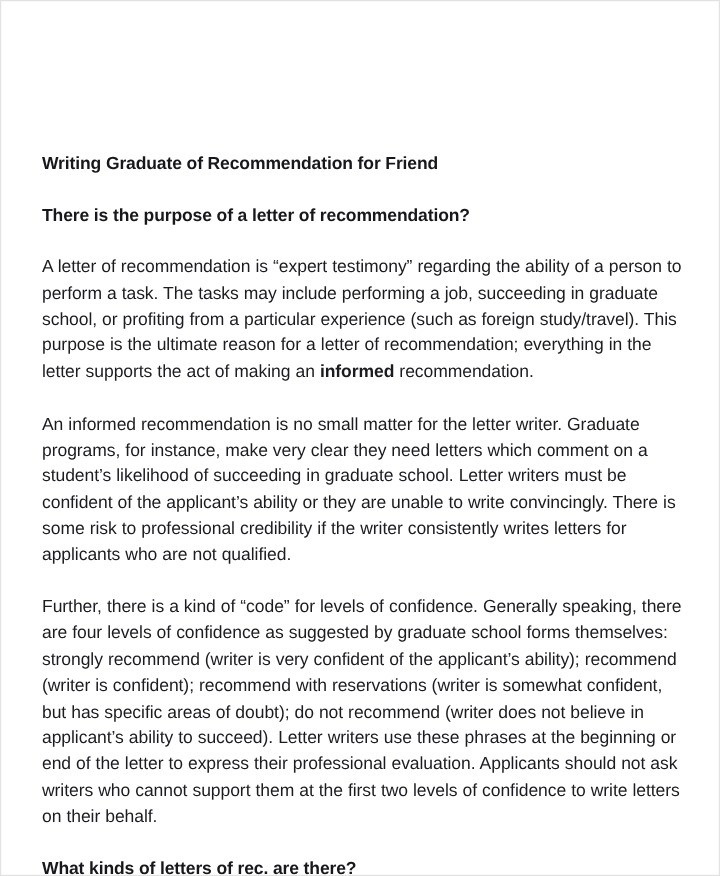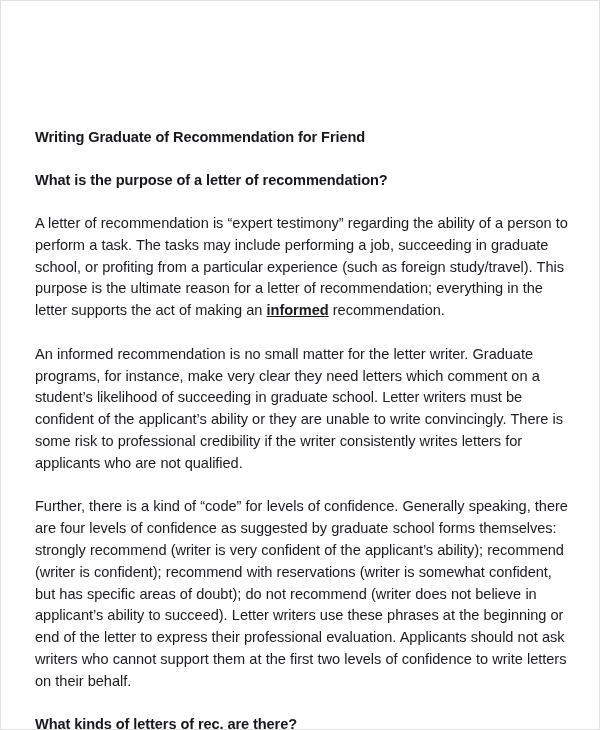--- a/index.html
+++ b/index.html
@@ -53,42 +53,41 @@
     text-align: left;
     word-spacing: 0.2px;
   }
 
   .para:last-child {
     margin-bottom: 0;
   }
 
   .para b {
     font-weight: bold;
-    text-decoration: underline;
   }
 
   .section-heading {
     font-size: 14.6px;
     font-weight: bold;
     line-height: 21.5px;
     letter-spacing: -0.1px;
     margin: 0;
     color: #18181c;
     white-space: nowrap;
   }
 </style>
 </head>
 <body>
 
 <div class="page">
   <div class="doc-body">
 
     <div class="heading tight">Writing  Graduate of Recommendation for Friend</div>
 
-    <div class="heading">What is the purpose of a letter of recommendation?</div>
+    <div class="heading">There is the purpose of a letter of recommendation?</div>
 
     <p class="para"><span>A letter of recommendation is “expert testimony” regarding the ability of a person to perform a task.  The tasks may include performing a job, succeeding in graduate school, or profiting from a particular experience (such as foreign study/travel).  This purpose is the ultimate reason for a letter of recommendation; everything in the letter supports the act of making an </span><b>informed</b><span> recommendation.</span></p>
 
     <p class="para">An informed recommendation is no small matter for the letter writer.  Graduate programs, for instance, make very clear they need letters which comment on a student’s likelihood of succeeding in graduate school.  Letter writers must be confident of the applicant’s ability or they are unable to write convincingly.   There is some risk to professional credibility if the writer consistently writes letters for applicants who are not qualified.</p>
 
     <p class="para">Further, there is a kind of “code” for levels of confidence.  Generally speaking, there are four levels of confidence as suggested by graduate school forms themselves: strongly recommend (writer is very confident of the applicant’s ability); recommend (writer is confident); recommend with reservations (writer is somewhat confident, but has specific areas of doubt); do not recommend (writer does not believe in applicant’s ability to succeed).  Letter writers use these phrases at the beginning or end of the letter to express their professional evaluation.  Applicants should not ask writers who cannot support them at the first two levels of confidence to write letters on their behalf.</p>
 
     <div class="section-heading">What kinds of letters of rec. are there?</div>
 
   </div>

